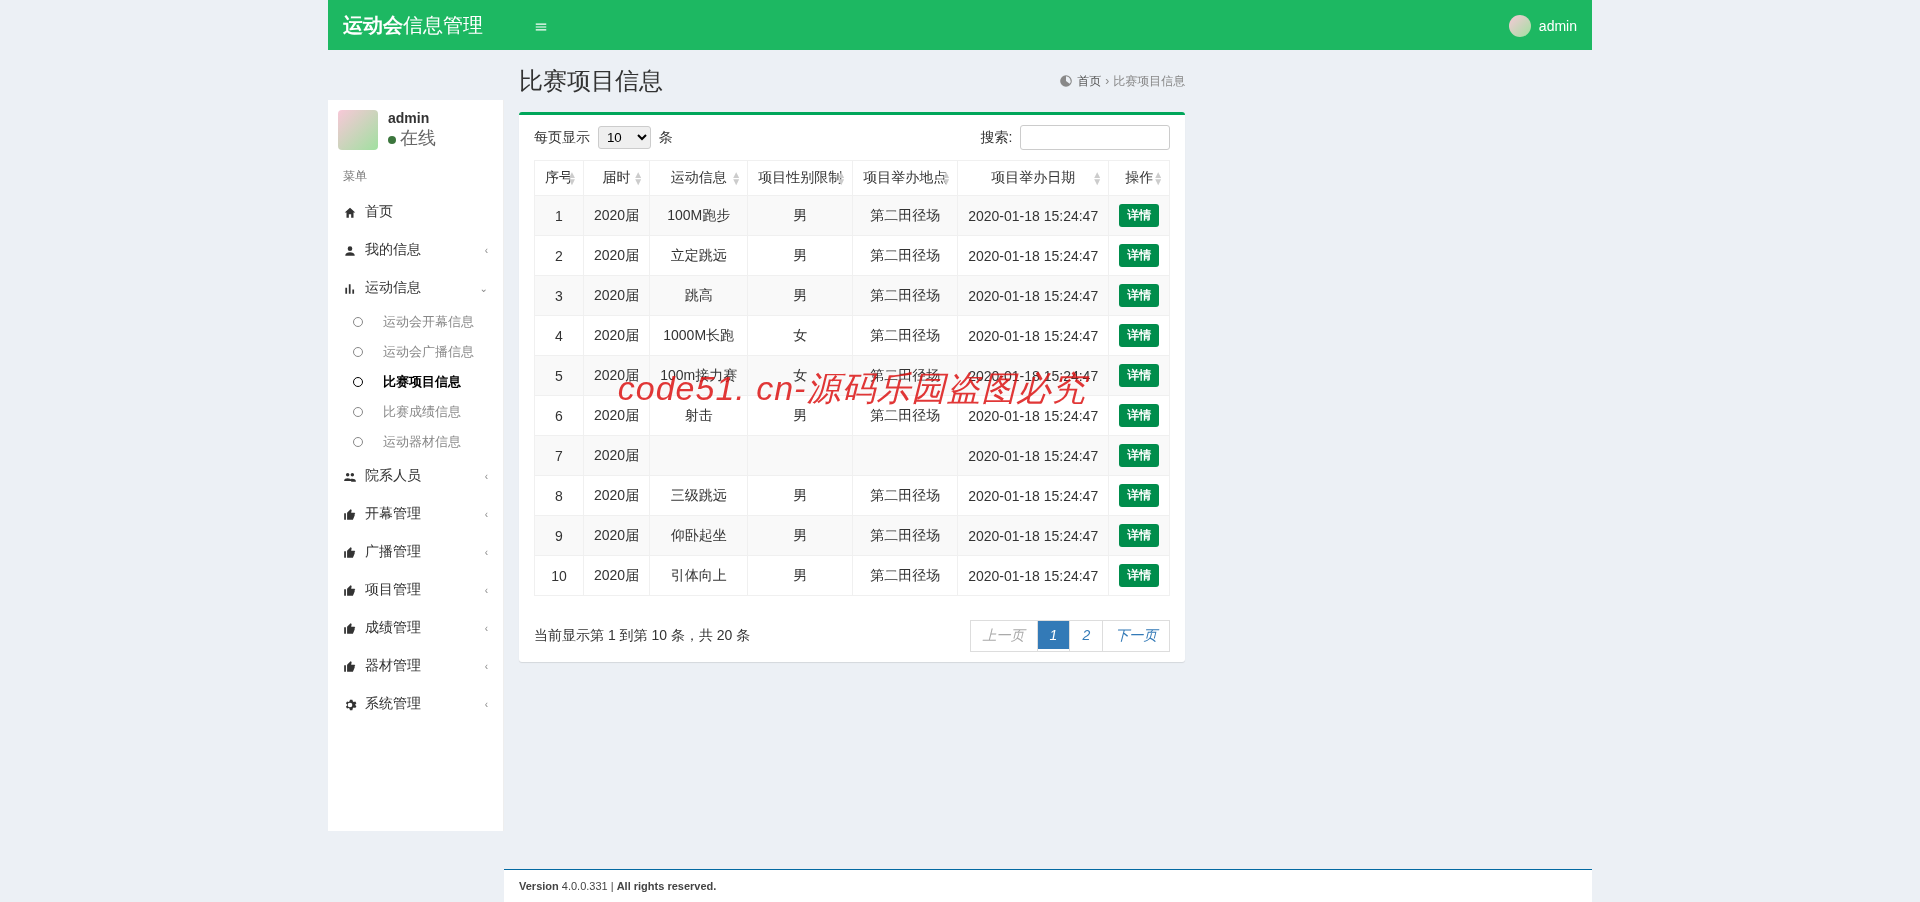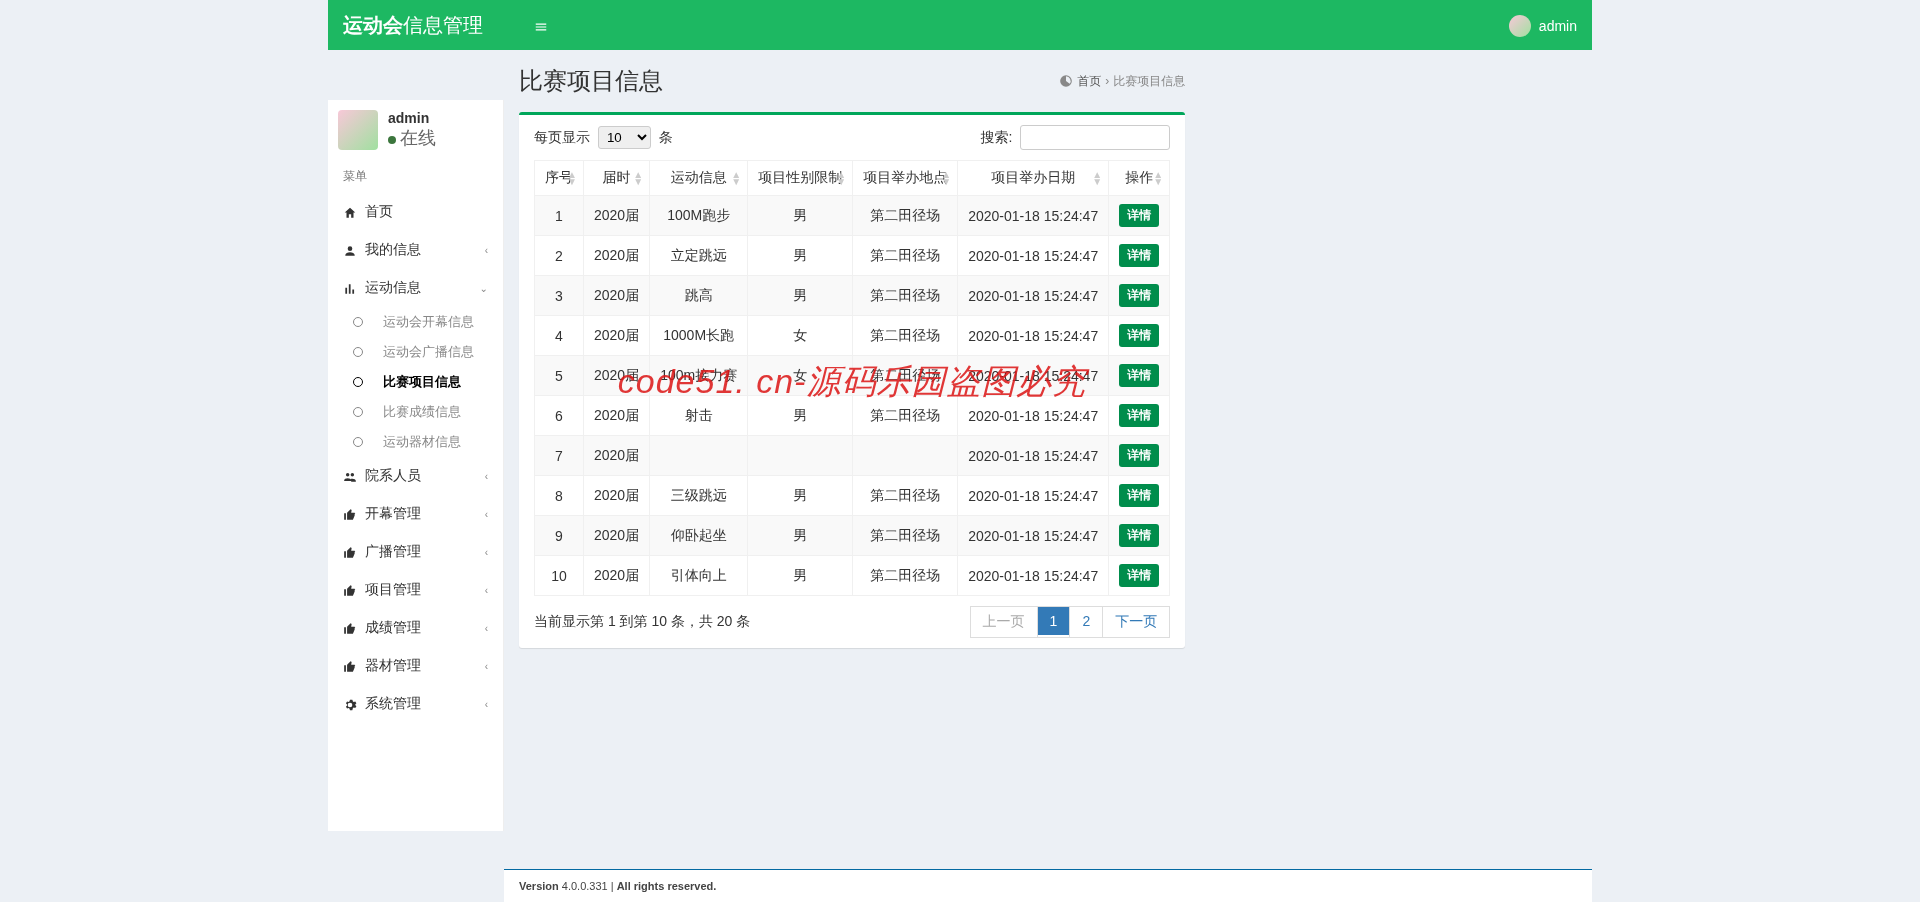--- a/index.html
+++ b/index.html
@@ -55,24 +55,24 @@
 
 table.data-table { width: 100%; border-collapse: collapse; border: 1px solid #f0f0f0; }
 table.data-table th, table.data-table td { padding: 8px 10px; border: 1px solid #f0f0f0; text-align: center; font-size: 14px; vertical-align: middle; }
 table.data-table th { background: #fff; font-weight: normal; position: relative; }
 table.data-table tbody tr:nth-child(odd) { background: #f9f9f9; }
 table.data-table tbody tr:nth-child(even) { background: #fff; }
 .sort-icons { position: absolute; right: 6px; top: 50%; transform: translateY(-50%); color: #ccc; font-size: 10px; line-height: 7px; display: flex; flex-direction: column; }
 .btn-detail { background: #008d4c; color: #fff; border: none; padding: 3px 8px; border-radius: 3px; font-size: 12px; cursor: pointer; font-weight: bold; }
 
 
-.dt-bottom { display: flex; justify-content: space-between; align-items: center; margin-top: 10px; font-size: 14px; }
+.dt-bottom { display: flex; justify-content: space-between; align-items: center; margin-top: 24px; font-size: 14px; }
 .pagination { display: flex; gap: 0; list-style: none; }
 .pagination li { border: 1px solid #ddd; margin-left: -1px; }
-.pagination li a { display: block; padding: 6px 12px; color: #337ab7; text-decoration: none; cursor: pointer; }
+.pagination li a { display: block; padding: 6px 12px; color: #337ab7; text-decoration: none; cursor: pointer; font-style: italic; }
 .pagination li.active a { background: #337ab7; color: #fff; border-color: #337ab7; }
 .pagination li.disabled a { color: #aaa; cursor: not-allowed; }
 
 
 .main-footer { background: #fff; border-top: 1px solid #0369a1; padding: 10px 15px; font-size: 11px; color: #444; margin-left: 176px; }
 
 
 .watermark { position: absolute; top: 50%; left: 50%; transform: translate(-50%, -50%); color: rgba(220,20,20,.85); font-size: 34px; font-weight: 500; font-style: italic; pointer-events: none; z-index: 999; white-space: nowrap; letter-spacing: 1px; }
 
 svg.ico { width: 14px; height: 14px; fill: currentColor; vertical-align: middle; }

